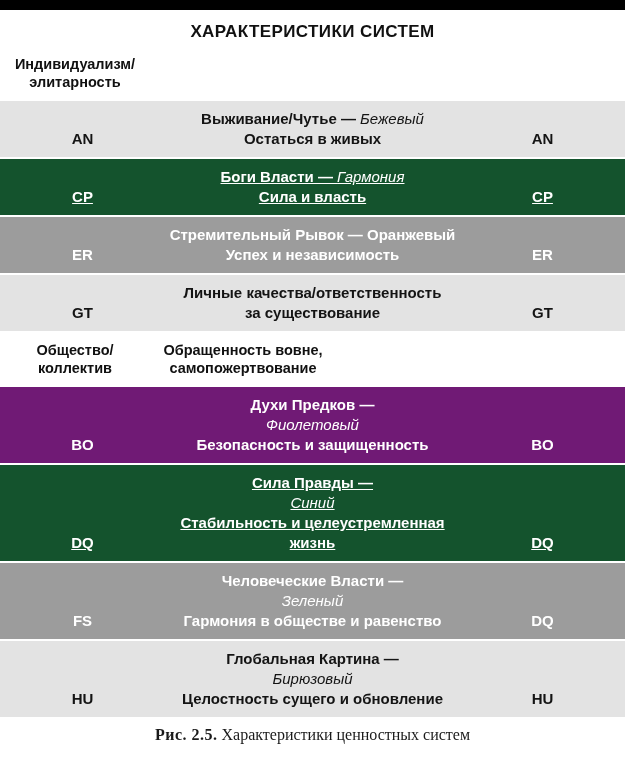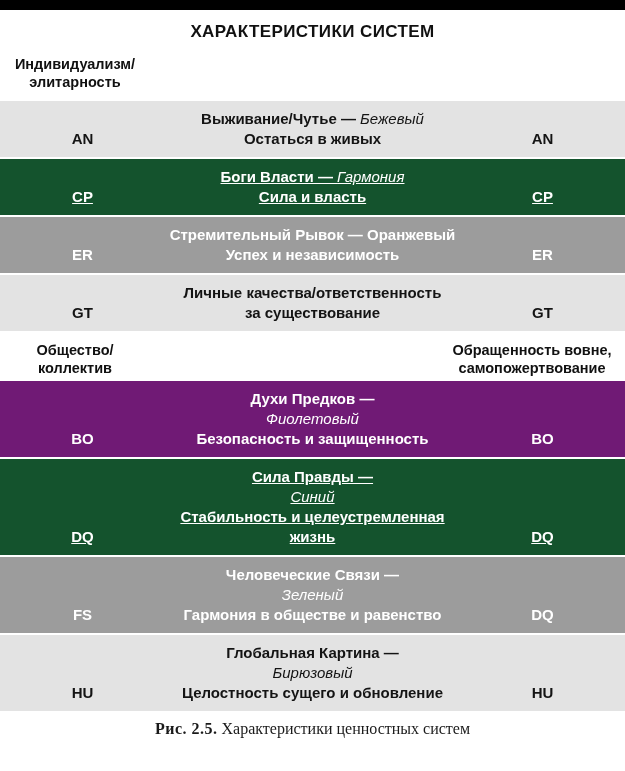--- a/index.html
+++ b/index.html
@@ -70,23 +70,23 @@
     font-weight:bold;
     font-size:15px;
     line-height:20px;
   }
   .cell-center .line{min-height:20px;}
   .cell-center .it{font-style:italic;font-weight:normal;}
 
   
   .sec2-heads{
     display:flex;
-    justify-content:space-between;
+    justify-content:flex-start;
     align-items:center;
-    padding:10px 0 4px;
+    padding:10px 0 10px;
   }
 
   
   .caption{
     margin-top:9px;
     text-align:center;
     font-family:Liberation Serif, serif;
     font-size:16px;
     color:#1a1a1a;
   }
@@ -171,21 +171,21 @@
           <div class="line"><span class="it">Синий</span></div>
           <div class="line"><span>Стабильность и целеустремленная</span></div>
           <div class="line"><span>жизнь</span></div>
         </div>
       <div class="cell-code">DQ</div>
     </div>
 
     <div class="row" data-tone="medium">
       <div class="cell-code">FS</div>
       <div class="cell-center">
-          <div class="line"><span>Человеческие Связи —</span></div>
+          <div class="line"><span>Человеческие Власти —</span></div>
           <div class="line"><span class="it">Зеленый</span></div>
           <div class="line"><span>Гармония в обществе и равенство</span></div>
         </div>
       <div class="cell-code">DQ</div>
     </div>
 
     <div class="row" data-tone="light">
       <div class="cell-code">HU</div>
       <div class="cell-center">
           <div class="line"><span>Глобальная Картина —</span></div>

